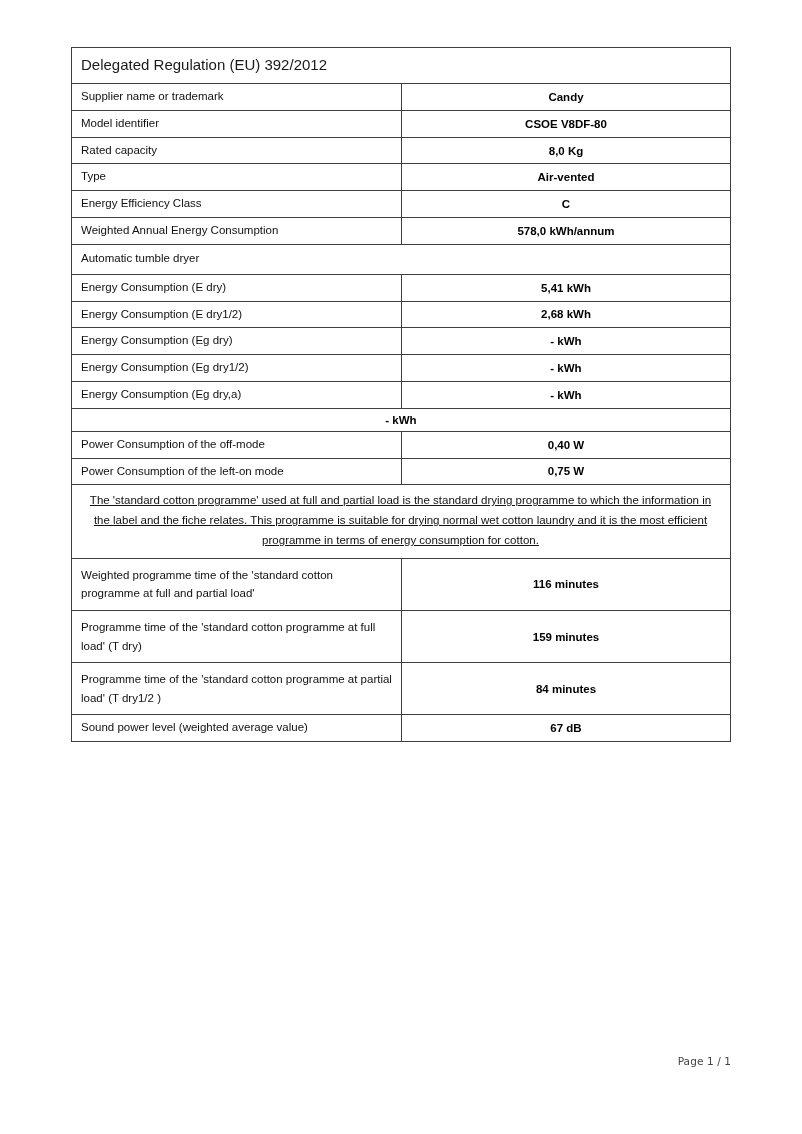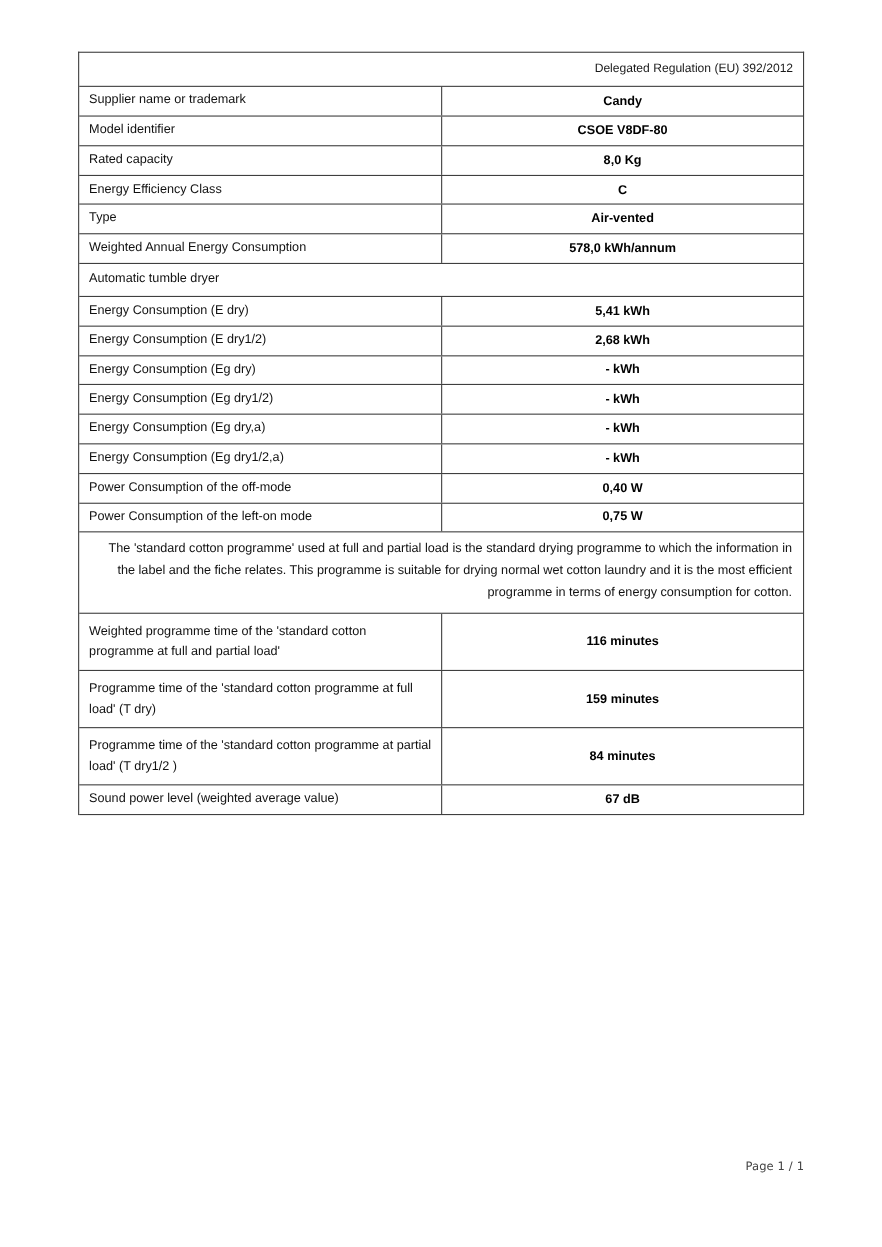--- a/index.html
+++ b/index.html
@@ -39,24 +39,23 @@
   }
   .doc-title {
     font-size: 27px;
     font-weight: bold;
     color: #3a0e9c;
     letter-spacing: -0.2px;
     line-height: 1.12;
     margin: 0 0 7px 0;
   }
   .doc-subtitle {
-    font-size: 11px;
+    font-size: 15px;
     color: #1a1a1a;
     line-height: 1.2;
-    text-align: right;
   }
   
   .row {
     display: flex;
     width: 100%;
     border-bottom: 1px solid #3f3f3f;
     box-sizing: border-box;
     min-height: 23px;
   }
   .cell-label {
@@ -90,21 +89,22 @@
     border-bottom: 1px solid #3f3f3f;
     box-sizing: border-box;
     padding: 5px 9px 6px 9px;
     font-size: 11.5px;
     line-height: 1.55;
     color: #111111;
   }
   .row-note {
     line-height: 1.72;
     padding: 6px 10px 7px 9px;
-    text-align: right;
+    text-align: center;
+    text-decoration: underline;
   }
   
   .row-tall .cell-label {
     padding-top: 7px;
     padding-bottom: 7px;
     align-items: center;
     line-height: 1.62;
   }
   .row-tall {
     min-height: 42px;
@@ -139,28 +139,28 @@
         </div>
         <div class="row">
           <div class="cell-label">Model identifier</div>
           <div class="cell-value">CSOE V8DF-80</div>
         </div>
         <div class="row">
           <div class="cell-label">Rated capacity</div>
           <div class="cell-value">8,0 Kg</div>
         </div>
         <div class="row">
+          <div class="cell-label">Type</div>
+          <div class="cell-value">Air-vented</div>
+        </div>
+        <div class="row">
           <div class="cell-label">Energy Efficiency Class</div>
           <div class="cell-value">C</div>
         </div>
         <div class="row">
-          <div class="cell-label">Type</div>
-          <div class="cell-value">Air-vented</div>
-        </div>
-        <div class="row">
           <div class="cell-label">Weighted Annual Energy Consumption</div>
           <div class="cell-value">578,0 kWh/annum</div>
         </div>
         <div class="row-full"><span>Automatic tumble dryer</span></div>
         <div class="row">
           <div class="cell-label">Energy Consumption (E dry)</div>
           <div class="cell-value">5,41 kWh</div>
         </div>
         <div class="row">
           <div class="cell-label">Energy Consumption (E dry1/2)</div>
@@ -172,21 +172,20 @@
         </div>
         <div class="row">
           <div class="cell-label">Energy Consumption (Eg dry1/2)</div>
           <div class="cell-value">- kWh</div>
         </div>
         <div class="row">
           <div class="cell-label">Energy Consumption (Eg dry,a)</div>
           <div class="cell-value">- kWh</div>
         </div>
         <div class="row">
-          <div class="cell-label">Energy Consumption (Eg dry1/2,a)</div>
           <div class="cell-value">- kWh</div>
         </div>
         <div class="row">
           <div class="cell-label">Power Consumption of the off-mode</div>
           <div class="cell-value">0,40 W</div>
         </div>
         <div class="row">
           <div class="cell-label">Power Consumption of the left-on mode</div>
           <div class="cell-value">0,75 W</div>
         </div>

